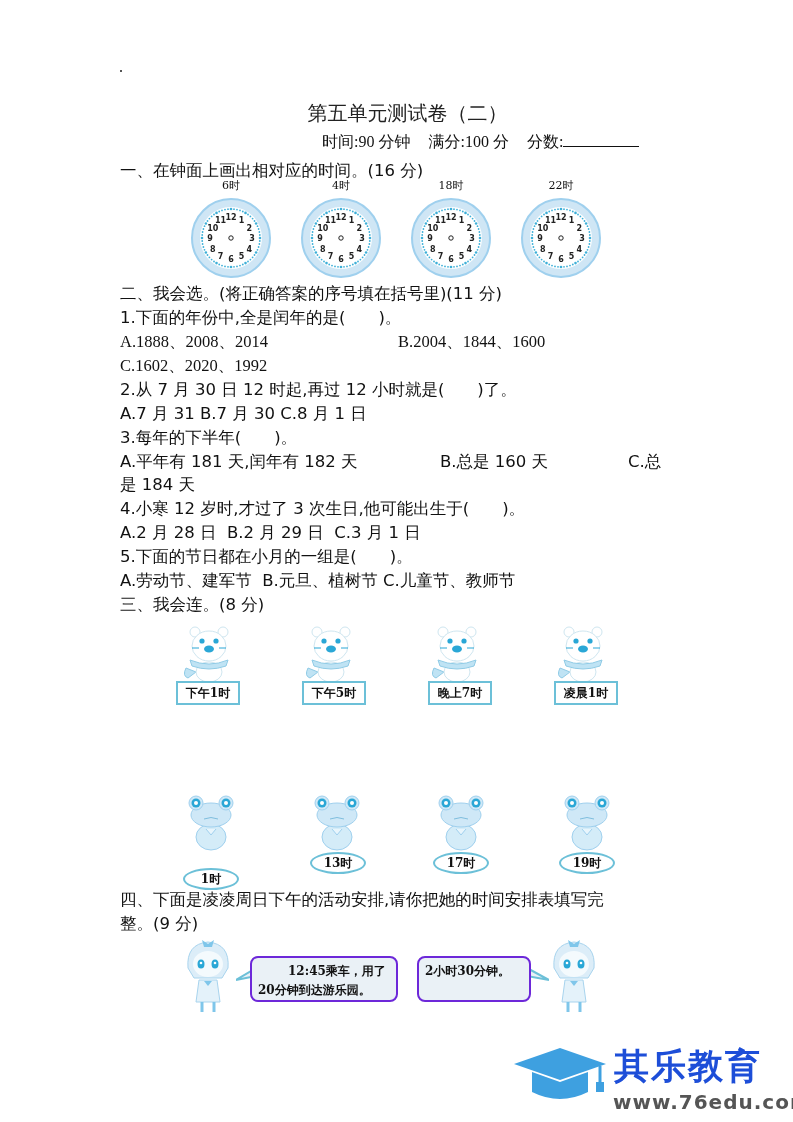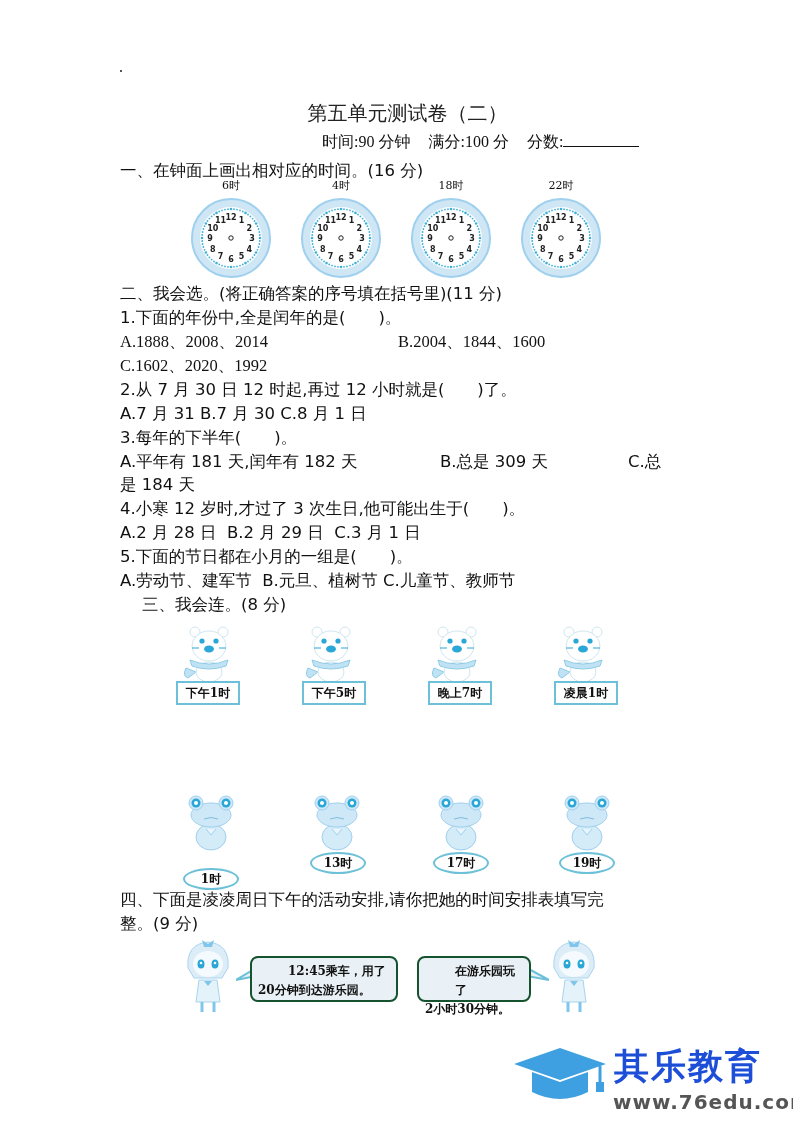--- a/index.html
+++ b/index.html
@@ -15,21 +15,21 @@
   .serif { font-family: "Liberation Serif", "DejaVu Serif", serif; }
 
   .clock-label { font-family: "DejaVu Serif", serif; font-size: 11px; font-weight: normal; text-align: center; width: 40px; }
   .clock { width: 80px; height: 80px; border-radius: 50%; background: #cfe6f5; border: 2px solid #9fd0ee; }
   .clock svg { display: block; }
 
   .bear, .frog { width: 62px; height: 60px; }
   .tag-box { border: 2px solid #6cc0d8; background: #fff; font-family: "DejaVu Serif", serif; font-size: 12px; font-weight: bold; text-align: center; height: 24px; line-height: 20px; width: 64px; }
   .tag-oval { border: 2px solid #6cc0d8; border-radius: 50%; background: #fff; font-family: "DejaVu Serif", serif; font-size: 12px; font-weight: bold; text-align: center; height: 22px; line-height: 18px; width: 56px; }
 
-  .bubble { border: 2px solid #14532d; border-radius: 8px; background: #eaf1f6; font-family: "DejaVu Serif", serif; font-size: 12px; font-weight: bold; line-height: 19px; padding: 4px 6px; width: 148px; height: 46px; }
+  .bubble { border: 2px solid #6d28d9; border-radius: 8px; background: #eaf1f6; font-family: "DejaVu Serif", serif; font-size: 12px; font-weight: bold; line-height: 19px; padding: 4px 6px; width: 148px; height: 46px; }
   .bubble .indent { padding-left: 30px; }
 
   .logo-text { font-size: 35px; font-weight: bold; color: #1d4ed8; letter-spacing: 2px; }
   .logo-url { font-size: 20px; font-weight: bold; color: #555; letter-spacing: 1px; }
 </style>
 </head>
 <body>
 
 <div class="abs dot"></div>
 
@@ -369,39 +369,39 @@
 
 <div class="abs line" style="top:379px;">2.从 7 月 30 日 12 时起,再过 12 小时就是(　　)了。</div>
 <div class="abs line" style="top:403px;">
   <span>A.7 月 31</span>
   <span>B.7 月 30</span>
   <span>C.8 月 1 日</span>
 </div>
 
 <div class="abs line" style="top:427px;">3.每年的下半年(　　)。</div>
 <div class="abs line" style="top:451px;">A.平年有 181 天,闰年有 182 天</div>
-<div class="abs line" style="top:451px; left:440px;">B.总是 309 天</div>
+<div class="abs line" style="top:451px; left:440px;">B.总是 160 天</div>
 <div class="abs line" style="top:451px; left:628px;">C.总</div>
 <div class="abs line" style="top:474px;">是 184 天</div>
 
 <div class="abs line" style="top:498px;">4.小寒 12 岁时,才过了 3 次生日,他可能出生于(　　)。</div>
 <div class="abs line" style="top:522px;">
   <span>A.2 月 28 日</span>&nbsp;
   <span>B.2 月 29 日</span>&nbsp;
   <span>C.3 月 1 日</span>
 </div>
 
 <div class="abs line" style="top:546px;">5.下面的节日都在小月的一组是(　　)。</div>
 <div class="abs line" style="top:570px;">
   <span>A.劳动节、建军节</span>&nbsp;
   <span>B.元旦、植树节</span>
   <span>C.儿童节、教师节</span>
 </div>
 
-<div class="abs line" style="top:594px;margin-left:22px;">三、我会连。(8 分)</div>
+<div class="abs line" style="top:594px;">三、我会连。(8 分)</div>
 
 <div class="abs bear" style="left:178px; top:624px;"><svg class="bear-svg" width="62" height="60" viewBox="0 0 62 60">
     <path d="M8,44 Q4,52 10,54 L18,48 Z" fill="#bfe3f4" stroke="#8fcbe6" stroke-width="1"></path>
     <ellipse cx="31" cy="48" rx="13" ry="10" fill="#ffffff" stroke="#cfe6f0" stroke-width="1"></ellipse>
     <circle cx="17" cy="8" r="5" fill="#fff" stroke="#cfe6f0"></circle>
     <circle cx="45" cy="8" r="5" fill="#fff" stroke="#cfe6f0"></circle>
     <ellipse cx="31" cy="22" rx="17" ry="15" fill="#ffffff" stroke="#cfe6f0" stroke-width="1"></ellipse>
     <circle cx="24" cy="17" r="2.6" fill="#2aa7d6"></circle>
       <circle cx="38" cy="17" r="2.6" fill="#2aa7d6"></circle>
     <ellipse cx="31" cy="25" rx="5" ry="3.5" fill="#2aa7d6"></ellipse>
@@ -547,21 +547,20 @@
   </svg>
 <svg class="abs" style="left:527px; top:966px;" width="22" height="22">
     <polygon points="0,2 22,14 0,10" fill="#eaf1f6" stroke="#6cc0d8" stroke-width="2"></polygon>
   </svg>
 
 <div class="abs bubble" style="left:250px; top:956px;">
   <div class="indent">12:45乘车，用了</div>
   <div>20分钟到达游乐园。</div>
 </div>
 <div class="abs bubble" style="left:417px; top:956px; width:114px;">
-  <div class="indent">在游乐园玩了</div>
   <div>2小时30分钟。</div>
 </div>
 
 <div class="abs" style="left:510px; top:1042px; width:100px; height:64px;">
   <svg width="100" height="64" viewBox="0 0 100 64">
     <polygon points="4,22 50,6 96,22 50,38" fill="#3ea0e0"></polygon>
     <path d="M22,30 L22,50 Q50,64 78,50 L78,30 L50,40 Z" fill="#3ea0e0"></path>
     <line x1="90" y1="24" x2="90" y2="42" stroke="#3ea0e0" stroke-width="3"></line>
     <rect x="86" y="40" width="8" height="10" fill="#3ea0e0"></rect>
   </svg>

